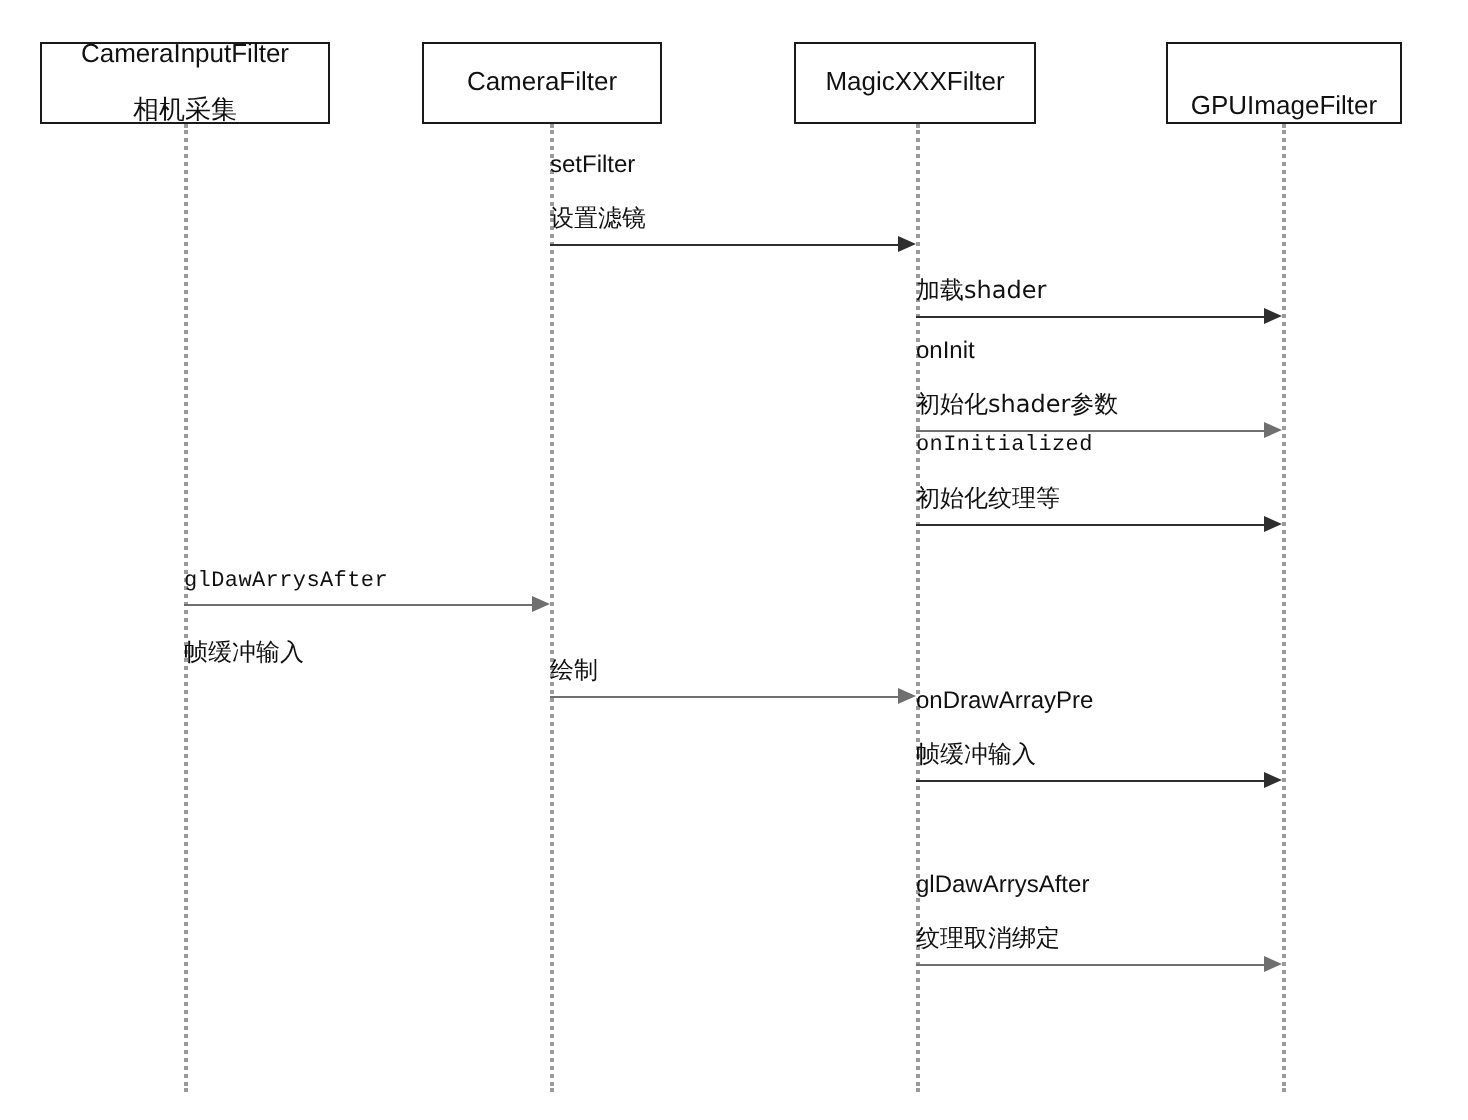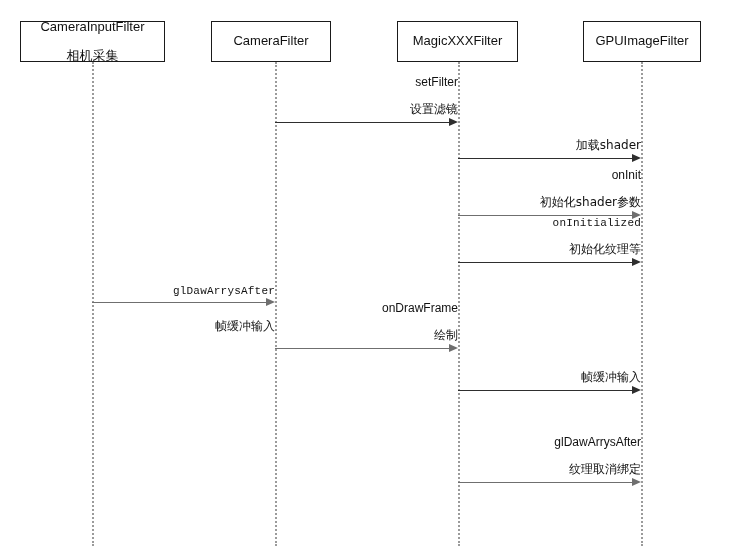--- a/index.html
+++ b/index.html
@@ -63,21 +63,21 @@
     border-top: 4.5px solid transparent;
     border-bottom: 4.5px solid transparent;
     border-left: 9px solid #2e2e2e;
   }
   .msg-head.grey { border-left-color: #6f6f6f; }
 
   .msg-labels {
     position: absolute;
     left: 0;
     right: 0;
-    text-align: right;
+    text-align: left;
     color: #111111;
     line-height: 1.3;
     white-space: nowrap;
   }
   .msg-labels.above { bottom: 4px; }
   .msg-labels.split-below { top: 5px; }
 
   .lbl {
     display: block;
     font-size: 12px;
@@ -105,21 +105,21 @@
     <div class="participant-box" style="left: 20px; top: 21px; width: 145px; height: 41px; border-color: rgb(26, 26, 26);">
       <span class="pname">CameraInputFilter</span>
       <span class="psub cjk lbl" style="font-size: 13px;">相机采集</span>
     </div>
     <div class="participant-box" style="left: 211px; top: 21px; width: 120px; height: 41px; border-color: rgb(26, 26, 26);">
       <span class="pname">CameraFilter</span>
     </div>
     <div class="participant-box" style="left: 397px; top: 21px; width: 121px; height: 41px; border-color: rgb(26, 26, 26);">
       <span class="pname">MagicXXXFilter</span>
     </div>
-    <div class="participant-box" style="left: 583px; top: 21px; width: 118px; height: 41px; border-color: rgb(26, 26, 26);">
+    <div class="participant-box" style="left: 583px; top: 21px; width: 118px; height: 41px; border-color: rgb(26, 26, 26); justify-content: flex-end;">
       <span class="pname">GPUImageFilter</span>
     </div>
     <div class="msg" style="left: 275px; top: 122px; width: 183px;">
       <div class="msg-line" style="width: 176px;"></div>
       <div class="msg-head" style="left: 174px;"></div>
       <div class="msg-labels above">
         <span class="lbl">setFilter</span>
         <span class="lbl cjk">设置滤镜</span>
       </div>
     </div>
@@ -153,28 +153,28 @@
         <span class="lbl mono">glDawArrysAfter</span>
       </div>
       <div class="msg-labels split-below">
         <span class="lbl cjk">帧缓冲输入</span>
       </div>
     </div>
     <div class="msg" style="left: 275px; top: 348px; width: 183px;">
       <div class="msg-line grey" style="width: 176px;"></div>
       <div class="msg-head grey" style="left: 174px;"></div>
       <div class="msg-labels above">
-        <span class="lbl">onDrawFrame</span>
         <span class="lbl cjk">绘制</span>
       </div>
     </div>
     <div class="msg" style="left: 458px; top: 390px; width: 183px;">
       <div class="msg-line" style="width: 176px;"></div>
       <div class="msg-head" style="left: 174px;"></div>
       <div class="msg-labels above">
+        <span class="lbl">onDrawArrayPre</span>
         <span class="lbl cjk">帧缓冲输入</span>
       </div>
     </div>
     <div class="msg" style="left: 458px; top: 482px; width: 183px;">
       <div class="msg-line grey" style="width: 176px;"></div>
       <div class="msg-head grey" style="left: 174px;"></div>
       <div class="msg-labels above">
         <span class="lbl">glDawArrysAfter</span>
         <span class="lbl cjk">纹理取消绑定</span>
       </div>

